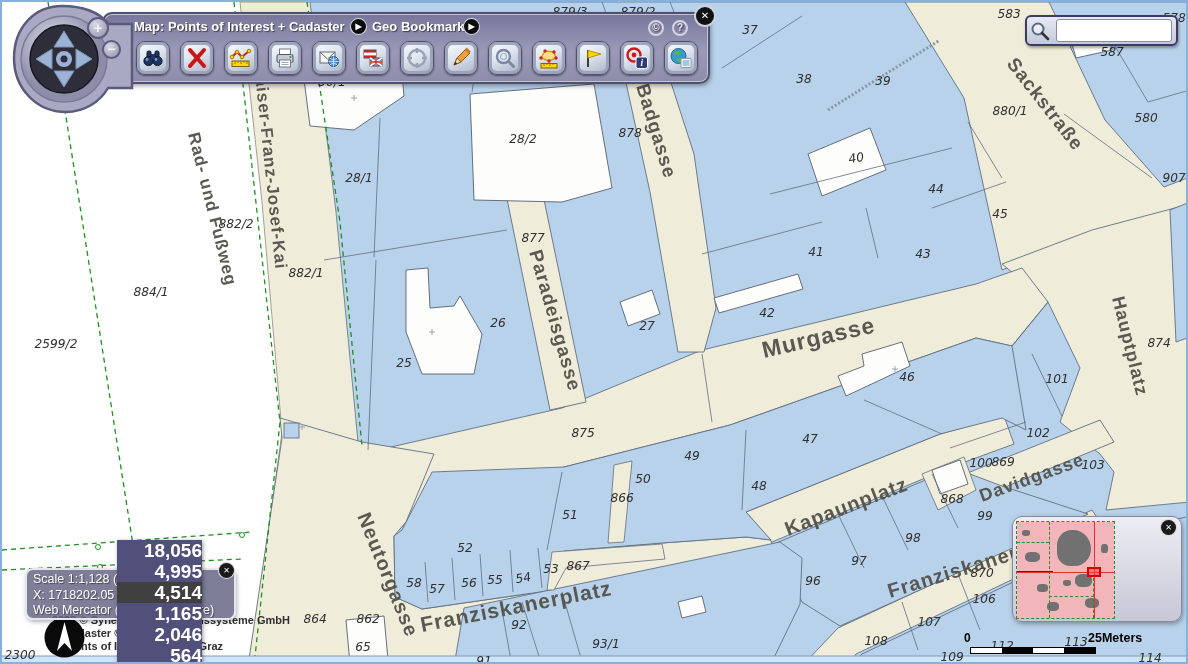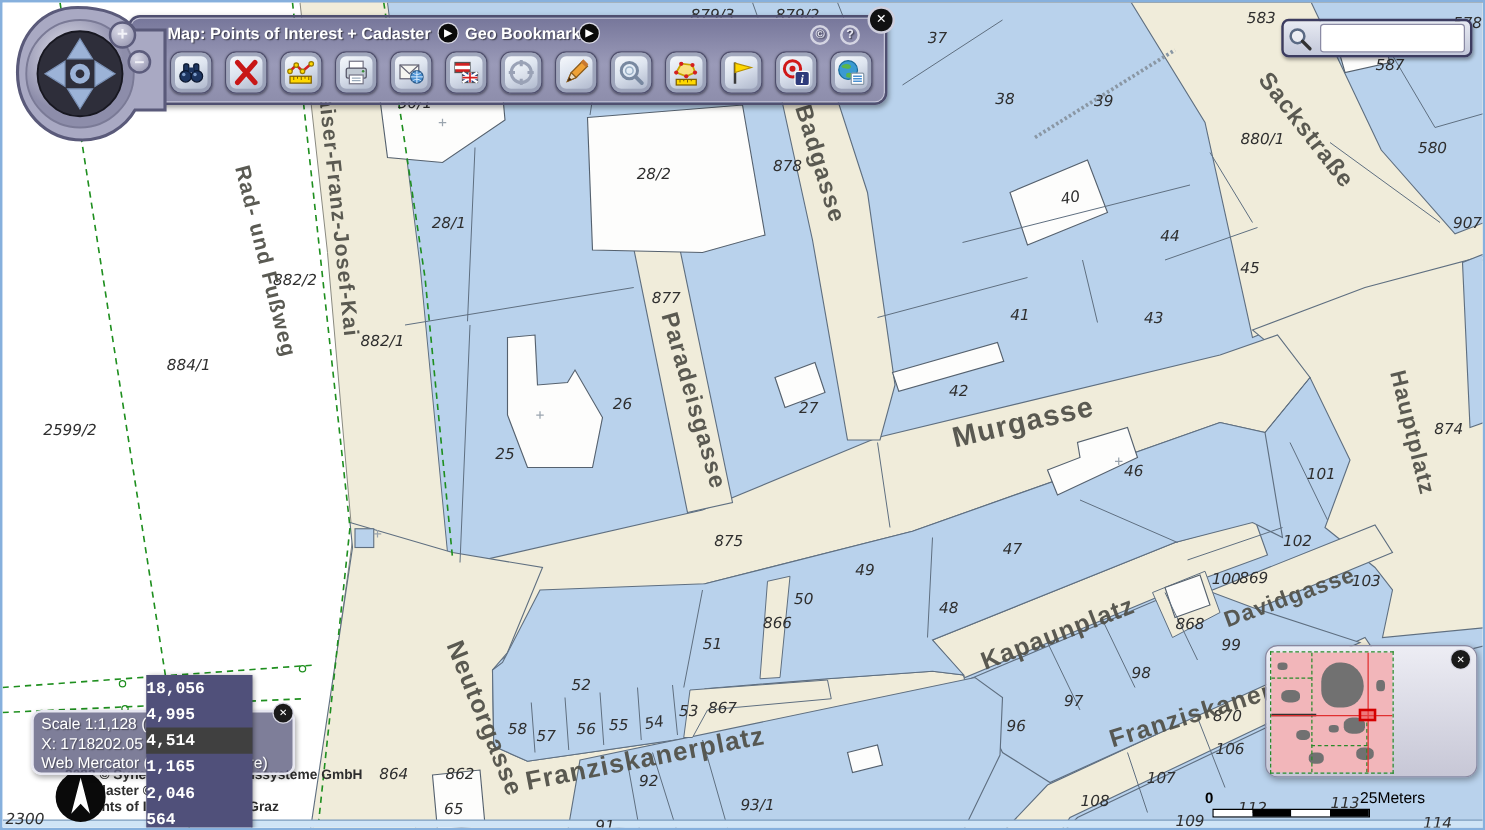--- a/index.html
+++ b/index.html
@@ -56,21 +56,21 @@
   #statusbox{position:absolute;left:23px;top:566px;width:211px;height:52px;z-index:20;
     background:rgba(98,98,130,.82);border:2px solid #e6e6f0;border-radius:8px;
     color:#fff;font-size:12.5px;padding:2px 6px;line-height:15.5px;white-space:nowrap;overflow:hidden;
     text-shadow:1px 1px 1px rgba(0,0,0,.45);box-shadow:1px 2px 4px rgba(0,0,0,.3);}
   #status-close{position:absolute;left:217px;top:561px;width:15px;height:15px;border-radius:50%;background:#1a1a1a;
     color:#fff;font-size:8px;line-height:15px;text-align:center;z-index:21;box-shadow:0 0 0 1px #d8d8e4;cursor:pointer;}
 
   
   #scale-dd{position:absolute;left:115px;top:538px;width:85px;z-index:30;background:#50507a;
     box-shadow:1px 1px 4px rgba(0,0,0,.4);}
-  .dd-item{height:21px;line-height:21px;text-align:left;color:#fff;font-size:13px;font-weight:bold;cursor:pointer;font-family:Liberation Mono, monospace;}
+  .dd-item{height:21px;line-height:21px;text-align:right;color:#fff;font-size:19px;font-weight:bold;cursor:pointer;}
   .dd-item.selected{background:#404040;}
 
   
   #copyright{position:absolute;left:50px;top:612px;z-index:15;font-size:11px;font-weight:bold;
     color:#2e2e2e;line-height:13px;white-space:nowrap;}
   #copyright .ind{margin-left:12px;}
   #north-logo{position:absolute;left:42px;top:615px;width:41px;height:41px;z-index:16;}
 
   
   #overview{position:absolute;left:1010px;top:514px;width:170px;height:106px;z-index:25;
@@ -86,21 +86,21 @@
   #ov-rect{position:absolute;left:70px;top:45px;width:14px;height:10px;border:2px solid #d40000;background:rgba(235,70,70,.55);}
   #ov-close{position:absolute;right:5px;top:3px;width:15px;height:15px;border-radius:50%;background:#1a1a1a;
     color:#fff;font-size:8px;line-height:15px;text-align:center;box-shadow:0 0 0 1px #d8d8e4;cursor:pointer;}
   #ov-road{position:absolute;left:0;top:49px;width:36px;border-top:2px solid #333;}
 
   
   #sb-zero{position:absolute;left:962px;top:629px;z-index:6;font-size:12px;font-weight:bold;color:#000;}
   #scalebar{position:absolute;left:968px;top:645px;width:126px;height:7px;z-index:6;border:1px solid #000;display:flex;}
   #scalebar span{flex:1;}
   .sb-w{background:#fff;} .sb-b{background:#000;}
-  #sb-label{position:absolute;left:1086px;top:629px;z-index:6;font-size:12.5px;font-weight:normal;color:#000;}
+  #sb-label{position:absolute;left:1086px;top:629px;z-index:6;font-size:12.5px;font-weight:bold;color:#000;}
 </style>
 </head>
 <body>
 
 <div id="page">
 
   <svg id="map-svg" width="1188" height="664" viewBox="0 0 1188 664">
 
     <rect x="0" y="0" width="1188" height="664" fill="#ffffff"></rect>
     <path d="M238,0 L1188,0 1188,664 248,664 280,430 260,200 Z" fill="#f0ecda" stroke="#8a8a80" stroke-width="0.8"></path>

